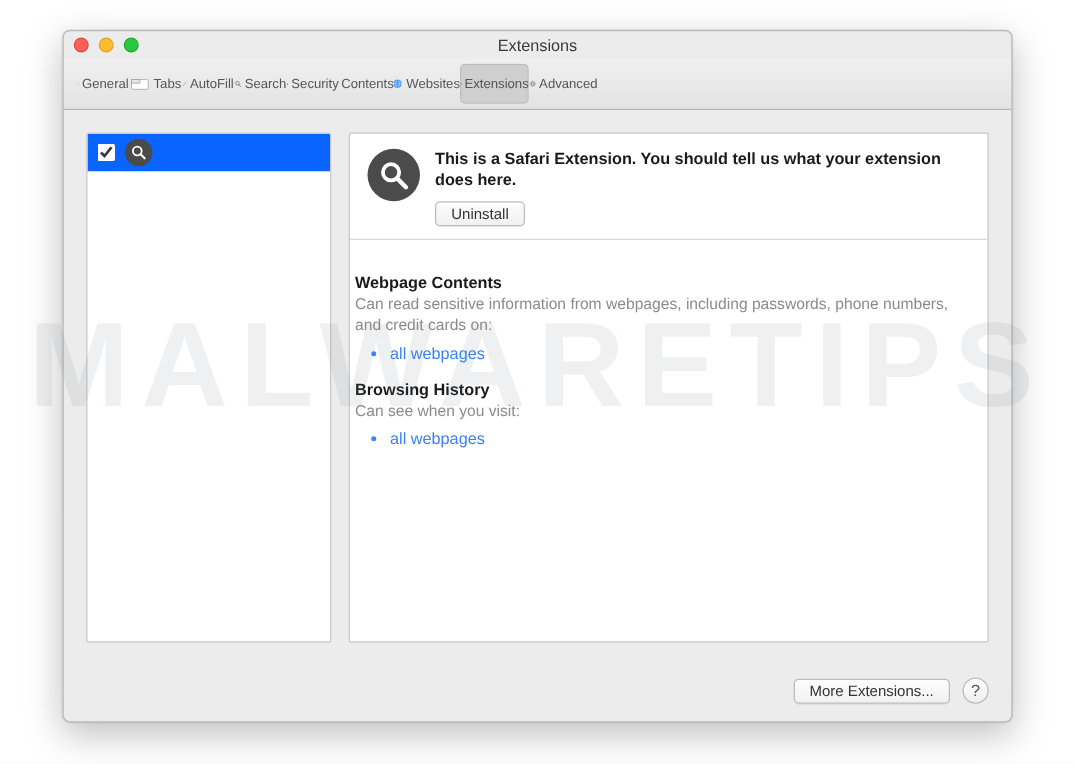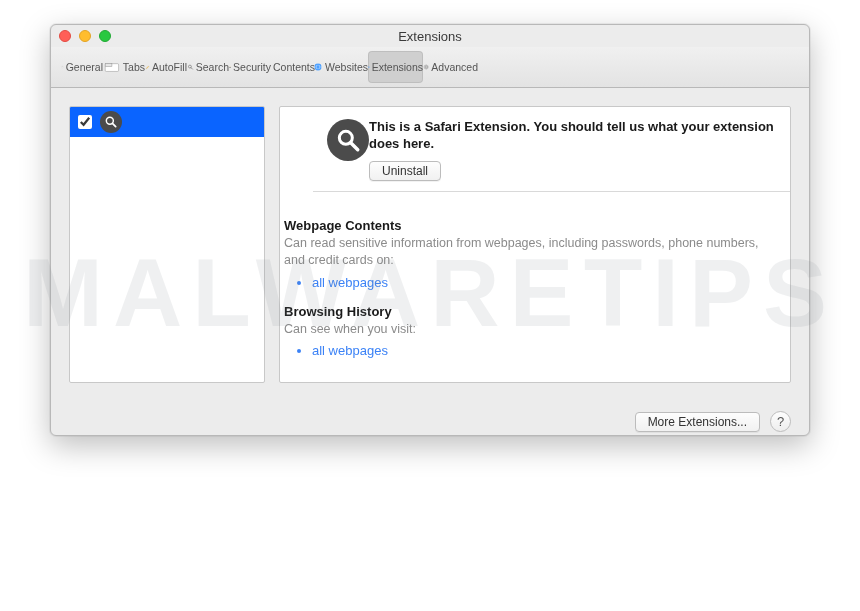--- a/index.html
+++ b/index.html
@@ -22,21 +22,21 @@
   color: rgba(120,128,138,0.12);
   pointer-events: none;
   white-space: nowrap;
   z-index: 100;
 }
 .window {
   position: absolute;
   left: 50px;
   top: 24px;
   width: 760px;
-  height: 412px;
+  height: 554px;
   background: #ececec;
   border: 1px solid #b8b8b8;
   border-radius: 6px;
   box-shadow: 0 10px 30px rgba(0,0,0,0.25), 0 0 0 1px rgba(0,0,0,0.05);
   overflow: hidden;
   display: flex;
   flex-direction: column;
 }
 .titlebar {
   height: 22px;
@@ -117,22 +117,22 @@
   flex: 1;
   background: #fff;
   border: 1px solid #c8c8c8;
   border-radius: 2px;
   display: flex;
   flex-direction: column;
 }
 .ext-header {
   display: flex;
   padding: 12px 14px 10px 14px;
+  gap: 12px;
   border-bottom: 1px solid #d9d9d9;
-  margin-left: 33px;
 }
 .ext-icon {
   width: 42px; height: 42px;
   border-radius: 50%;
   background: #4b4b4b;
   display: flex; align-items: center; justify-content: center;
   flex-shrink: 0;
 }
 .ext-icon svg { width: 26px; height: 26px; }
 .ext-info { display: flex; flex-direction: column; gap: 8px; }

